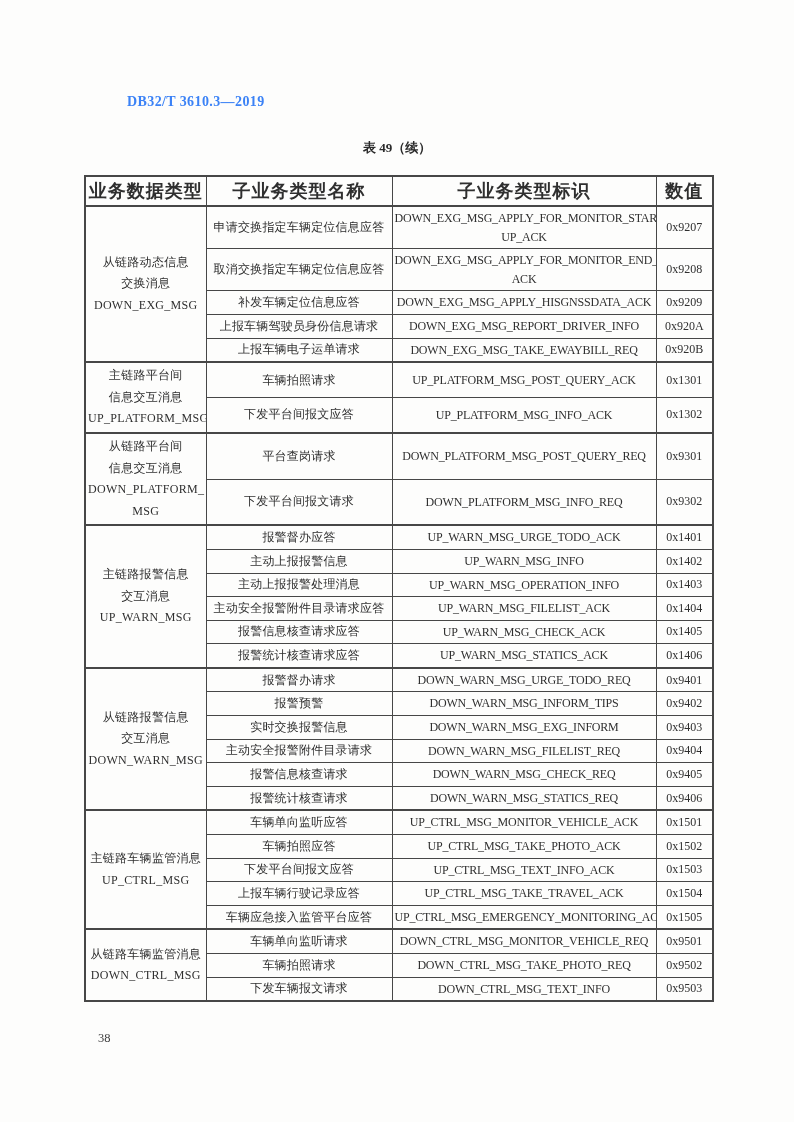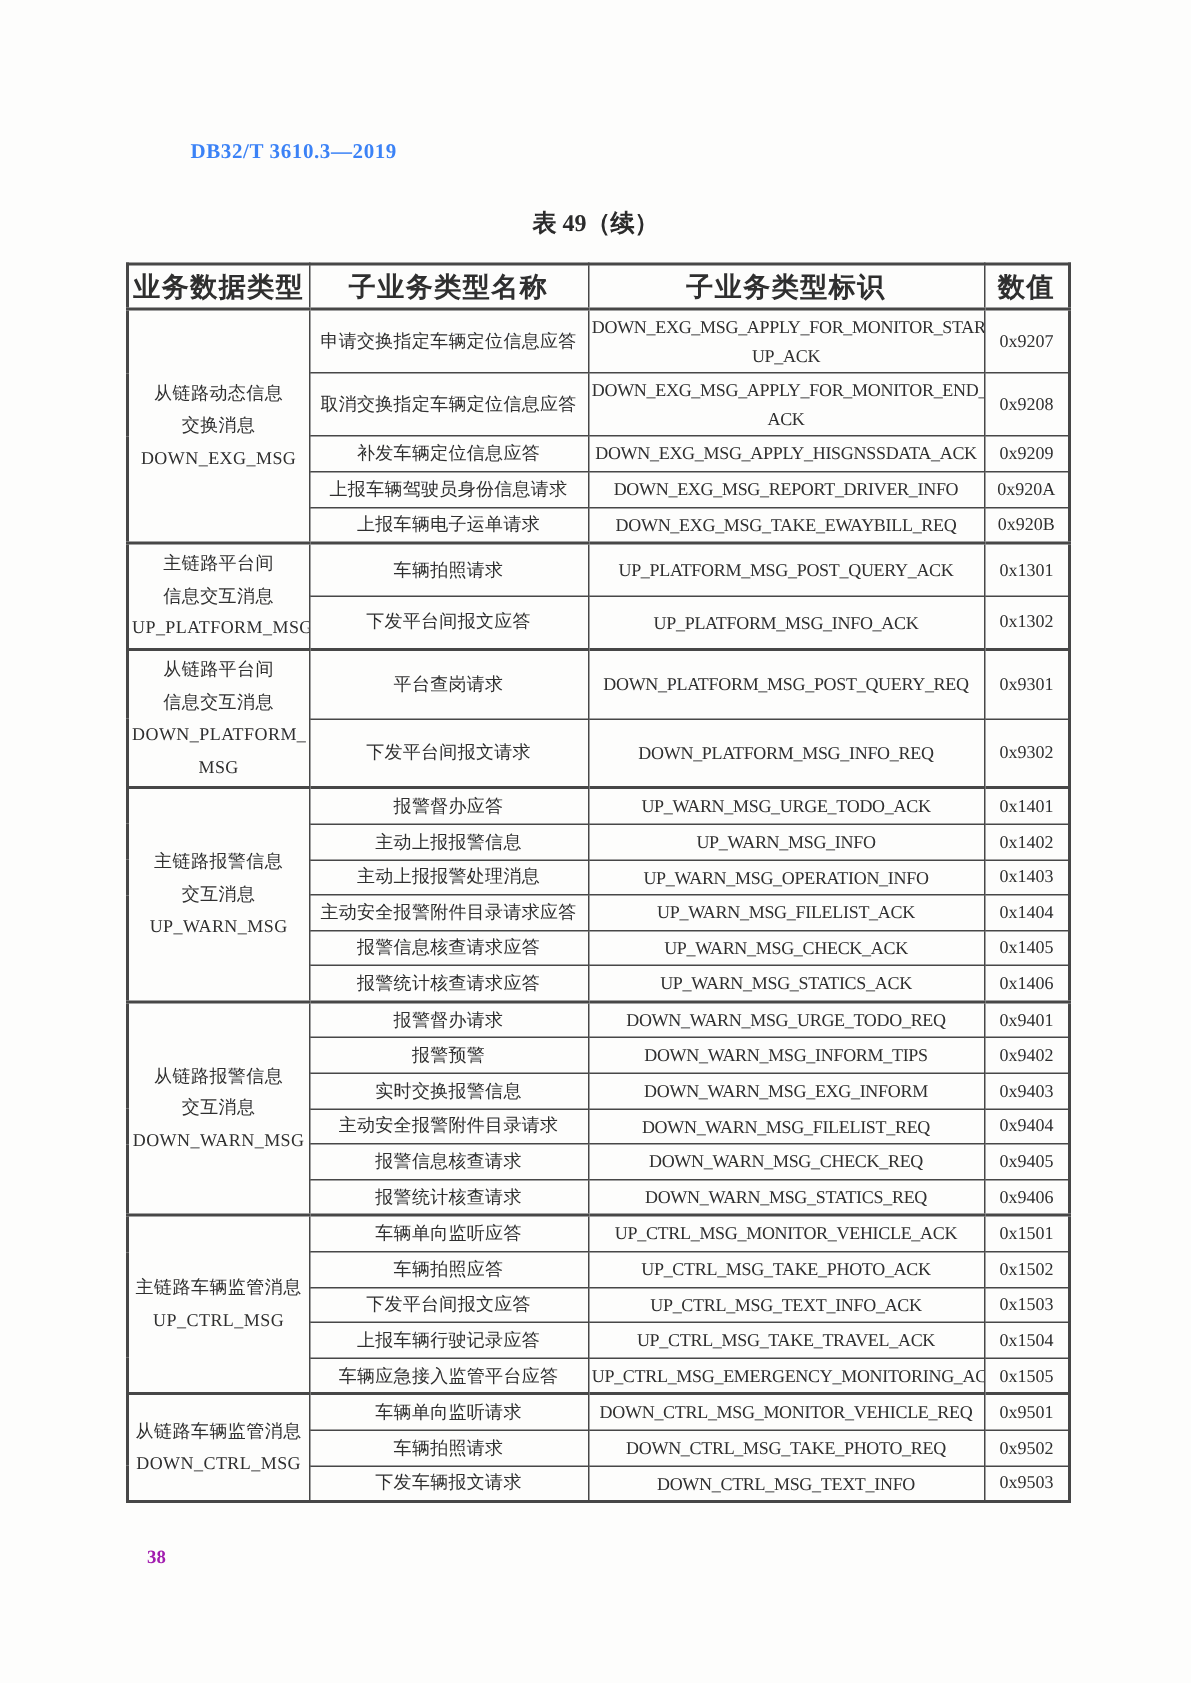--- a/index.html
+++ b/index.html
@@ -23,21 +23,21 @@
     letter-spacing: 0.4px;
     color: #3b82f6;
     margin-left: 39px;
   }
   .table-title {
     position: absolute;
     top: 139px;
     left: 0;
     width: 100%;
     text-align: center;
-    font-size: 16px;
+    font-size: 13px;
     font-weight: bold;
     color: #2b2b2b;
   }
   table.msg-table {
     position: absolute;
     top: 175px;
     left: 84px;
     width: 628px;
     border-collapse: collapse;
     table-layout: fixed;
@@ -81,22 +81,21 @@
     line-height: 1.55;
     font-size: 12px;
     letter-spacing: -0.2px;
   }
   .val-cell { font-size: 12px; font-family: Liberation Serif, serif; }
   .page-number {
     position: absolute;
     top: 1031px;
     left: 98px;
     font-size: 12.5px;
-    color: #a21caf;
-    font-weight: bold;
+    color: #404040;
   }
 </style>
 </head>
 <body>
 
 <div class="page">
 
   <div class="doc-header">DB32/T 3610.3—2019</div>
 
   <div class="table-title">表 49（续）</div>

